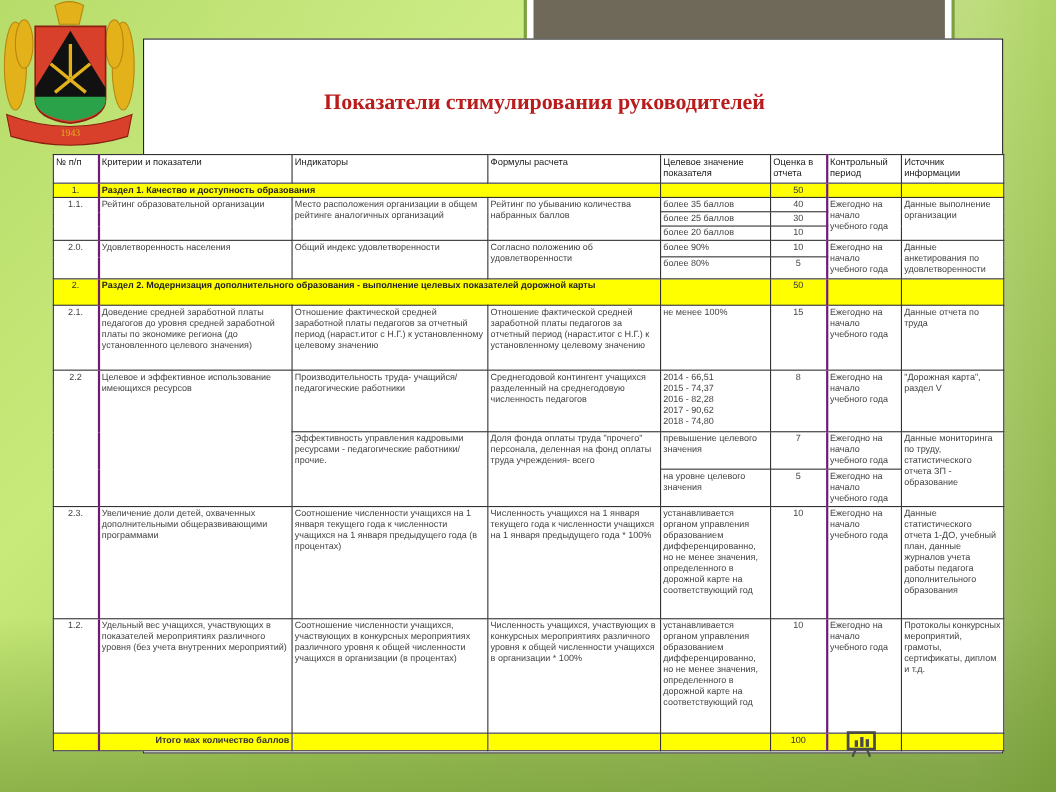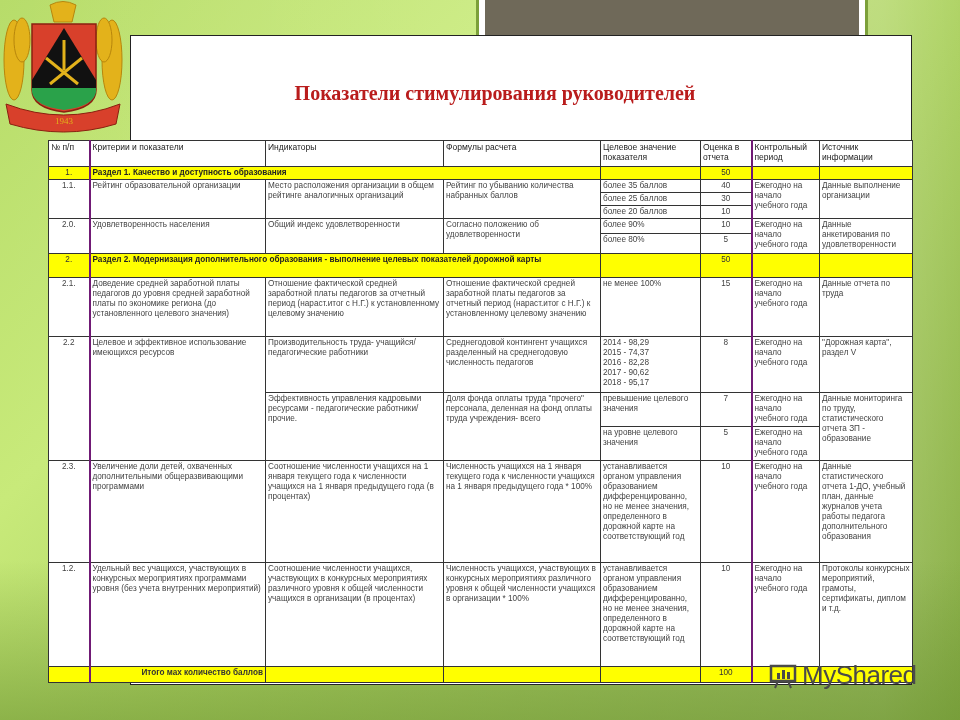--- a/index.html
+++ b/index.html
@@ -175,25 +175,25 @@
     <td class="thick-l">Ежегодно на начало учебного года</td>
     <td>Данные отчета по труда</td>
   </tr>
 
   <tr style="height:56px">
     <td class="c" rowspan="3">2.2</td>
     <td class="thick-l" rowspan="3">Целевое и эффективное использование имеющихся ресурсов</td>
     <td>Производительность труда- учащийся/педагогические работники</td>
     <td>Среднегодовой контингент учащихся разделенный на среднегодовую численность педагогов</td>
     <td>
-      <div>2014 - 98,29</div>
+      <div>2014 - 66,51</div>
       <div>2015 - 74,37</div>
       <div>2016 - 82,28</div>
       <div>2017 - 90,62</div>
-      <div>2018 - 95,17</div>
+      <div>2018 - 74,80</div>
     </td>
     <td class="c">8</td>
     <td class="thick-l">Ежегодно на начало учебного года</td>
     <td>"Дорожная карта", раздел V</td>
   </tr>
   <tr style="height:34px">
     <td rowspan="2">Эффективность управления кадровыми ресурсами - педагогические работники/прочие.</td>
     <td rowspan="2">Доля фонда оплаты труда "прочего" персонала, деленная на фонд оплаты труда учреждения- всего</td>
     <td>превышение целевого значения</td>
     <td class="c">7</td>
@@ -212,21 +212,21 @@
     <td>Соотношение численности учащихся на 1 января текущего года к численности учащихся на 1 января предыдущего года (в процентах)</td>
     <td>Численность учащихся на 1 января текущего года к численности учащихся на 1 января предыдущего года * 100%</td>
     <td>устанавливается органом управления образованием дифференцированно, но не менее значения, определенного в дорожной карте на соответствующий год</td>
     <td class="c">10</td>
     <td class="thick-l">Ежегодно на начало учебного года</td>
     <td>Данные статистического отчета 1-ДО, учебный план, данные журналов учета работы педагога дополнительного образования</td>
   </tr>
 
   <tr style="height:104px">
     <td class="c">1.2.</td>
-    <td class="thick-l">Удельный вес учащихся, участвующих в конкурсных мероприятиях программами уровня (без учета внутренних мероприятий)</td>
+    <td class="thick-l">Удельный вес учащихся, участвующих в показателей мероприятиях различного уровня (без учета внутренних мероприятий)</td>
     <td>Соотношение численности учащихся, участвующих в конкурсных мероприятиях различного уровня к общей численности учащихся в организации (в процентах)</td>
     <td>Численность учащихся, участвующих в конкурсных мероприятиях различного уровня к общей численности учащихся в организации * 100%</td>
     <td>устанавливается органом управления образованием дифференцированно, но не менее значения, определенного в дорожной карте на соответствующий год</td>
     <td class="c">10</td>
     <td class="thick-l">Ежегодно на начало учебного года</td>
     <td>Протоколы конкурсных мероприятий, грамоты, сертификаты, диплом и т.д.</td>
   </tr>
 
   <tr class="yellow" style="height:16px">
     <td></td>
@@ -243,14 +243,13 @@
 
 <div class="watermark">
   <svg width="30" height="30" viewBox="0 0 30 30">
     <rect x="3" y="6" width="24" height="15" fill="none" stroke="#4a4a4a" stroke-width="2.5"></rect>
     <rect x="9" y="13" width="3" height="6" fill="#4a4a4a"></rect>
     <rect x="14" y="10" width="3" height="9" fill="#4a4a4a"></rect>
     <rect x="19" y="12" width="3" height="7" fill="#4a4a4a"></rect>
     <line x1="10" y1="21" x2="7" y2="28" stroke="#4a4a4a" stroke-width="2"></line>
     <line x1="20" y1="21" x2="23" y2="28" stroke="#4a4a4a" stroke-width="2"></line>
   </svg>
-  <span>MyShared</span>
 </div>
 
 </body></html>

